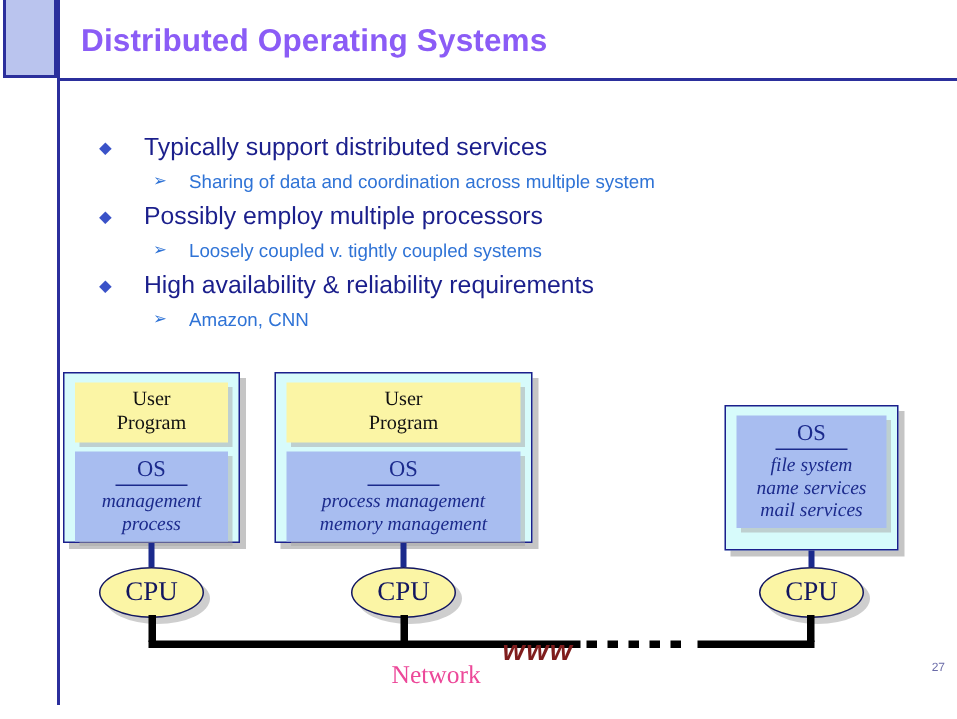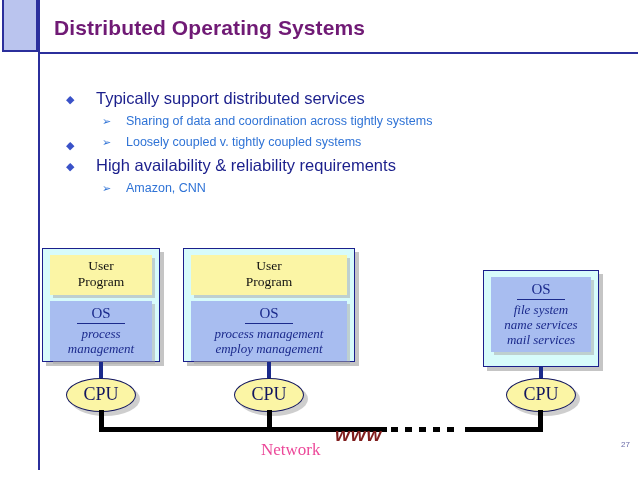--- a/index.html
+++ b/index.html
@@ -47,21 +47,21 @@
     width: 2px;
     height: 470px;
     background: #2b2f9c;
   }
   .slide-title {
     position: absolute;
     left: 54px;
     top: 16px;
     font-size: 21px;
     font-weight: bold;
-    color: #701a75;
+    color: #8b5cf6;
     letter-spacing: 0.1px;
     white-space: nowrap;
   }
   .page-number {
     position: absolute;
     right: 8px;
     top: 440px;
     font-size: 8px;
     color: #6a6ba8;
   }
@@ -224,25 +224,26 @@
   <div class="slide-title">Distributed Operating Systems</div>
 
   <div class="bullets">
 
     <div class="b1">
       <span class="marker">◆</span>
       <span>Typically support distributed services</span>
     </div>
     <div class="b2">
       <span class="marker">➢</span>
-      <span>Sharing of data and coordination across tightly systems</span>
+      <span>Sharing of data and coordination across multiple system</span>
     </div>
 
     <div class="b1">
       <span class="marker">◆</span>
+      <span>Possibly employ multiple processors</span>
     </div>
     <div class="b2">
       <span class="marker">➢</span>
       <span>Loosely coupled v. tightly coupled systems</span>
     </div>
 
     <div class="b1">
       <span class="marker">◆</span>
       <span>High availability &amp; reliability requirements</span>
     </div>
@@ -255,36 +256,36 @@
 
   <div id="diagram">
 
     <div class="node-box" style="left:42px; top:248px; width:118px; height:114px;">
       <div class="panel panel-user">
         <div>User</div>
         <div>Program</div>
       </div>
       <div class="panel panel-os">
         <div class="os-title">OS</div>
+        <div class="os-line">management</div>
         <div class="os-line">process</div>
-        <div class="os-line">management</div>
       </div>
     </div>
     <div class="stub" style="left:99px; top:362px; height:16px;"></div>
     <div class="cpu" style="left:66px; top:378px;">CPU</div>
 
     <div class="node-box" style="left:183px; top:248px; width:172px; height:114px;">
       <div class="panel panel-user">
         <div>User</div>
         <div>Program</div>
       </div>
       <div class="panel panel-os">
         <div class="os-title">OS</div>
         <div class="os-line">process management</div>
-        <div class="os-line">employ management</div>
+        <div class="os-line">memory management</div>
       </div>
     </div>
     <div class="stub" style="left:267px; top:362px; height:16px;"></div>
     <div class="cpu" style="left:234px; top:378px;">CPU</div>
 
     <div class="node-box" style="left:483px; top:270px; width:116px; height:97px;">
       <div class="panel panel-os">
         <div class="os-title">OS</div>
         <div class="os-line">file system</div>
         <div class="os-line">name services</div>

